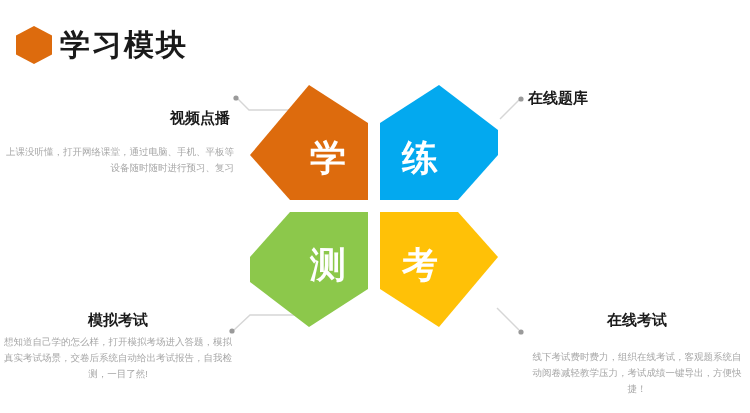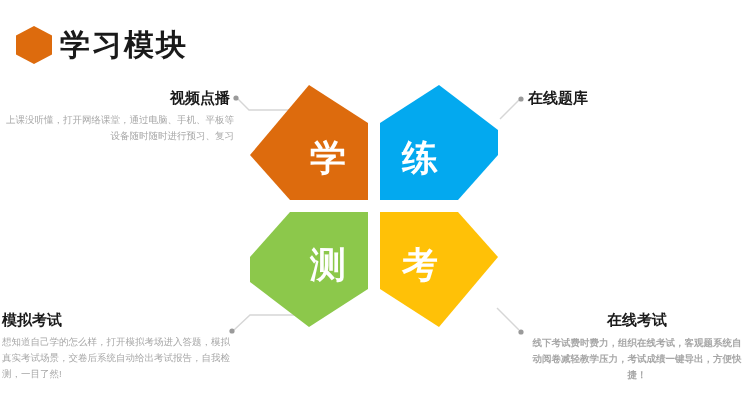--- a/index.html
+++ b/index.html
@@ -98,31 +98,31 @@
     line-height: 20px;
     white-space: nowrap;
   }
   .callout-body {
     font-size: 9.5px;
     color: #a7a7a7;
     line-height: 16px;
   }
 
   #callout-top-left  { left: 2px;  top: 88px;  width: 232px; text-align: right; }
-  #callout-top-left .callout-title { padding-right: 4px; }
-  #callout-top-left .callout-body  { margin-top: 4px; }
+  #callout-top-left .callout-title { padding-right: 4px; margin-top: 20px; }
+  #callout-top-left .callout-body  { margin-top: 16px; }
 
   #callout-top-right { left: 528px; top: 88px; width: 218px; text-align: left; font-family: Liberation Serif, serif; }
   #callout-top-right .callout-body { margin-top: 5px; }
 
-  #callout-bottom-left { left: 2px; top: 310px; width: 232px; text-align: left; }
+  #callout-bottom-left { left: 2px; top: 310px; width: 232px; text-align: center; }
   #callout-bottom-left .callout-body { margin-top: 4px; }
 
   #callout-bottom-right { left: 528px; top: 310px; width: 218px; text-align: center; }
-  #callout-bottom-right .callout-body { margin-top: 5px; font-weight: bold; }
+  #callout-bottom-right .callout-body { margin-top: 19px; }
 </style>
 </head>
 <body>
 
 <div id="slide-header">
   <div id="header-bullet">
     <svg viewBox="0 0 36 38" width="36" height="38" aria-hidden="true">
       <polygon points="18,0 36,9.5 36,28.5 18,38 0,28.5 0,9.5" fill="#DD6B0D"></polygon>
     </svg>
   </div>

